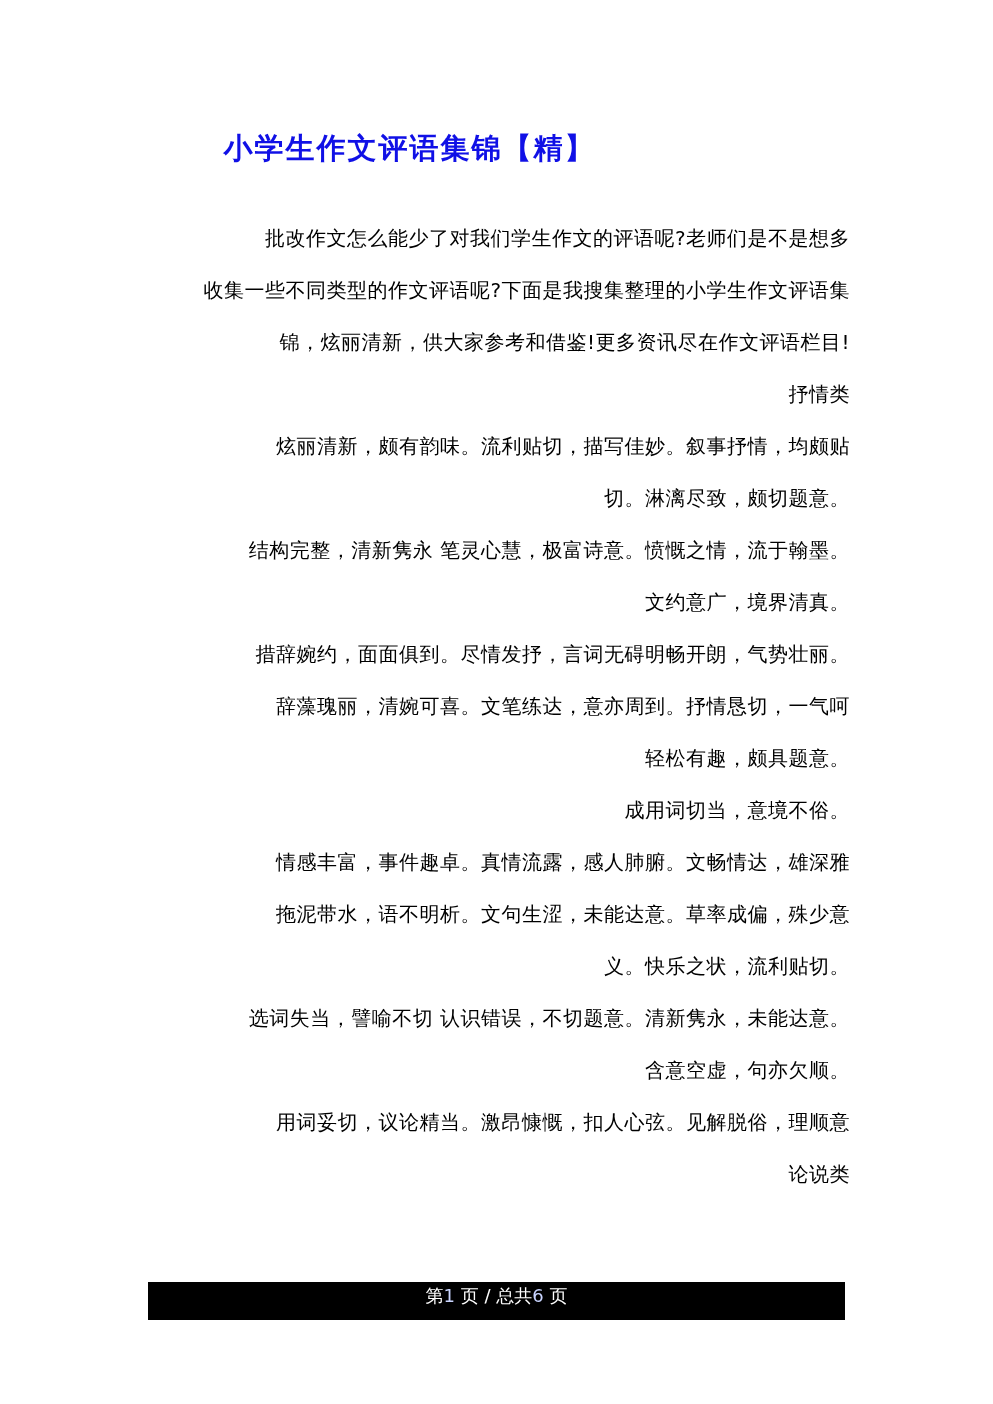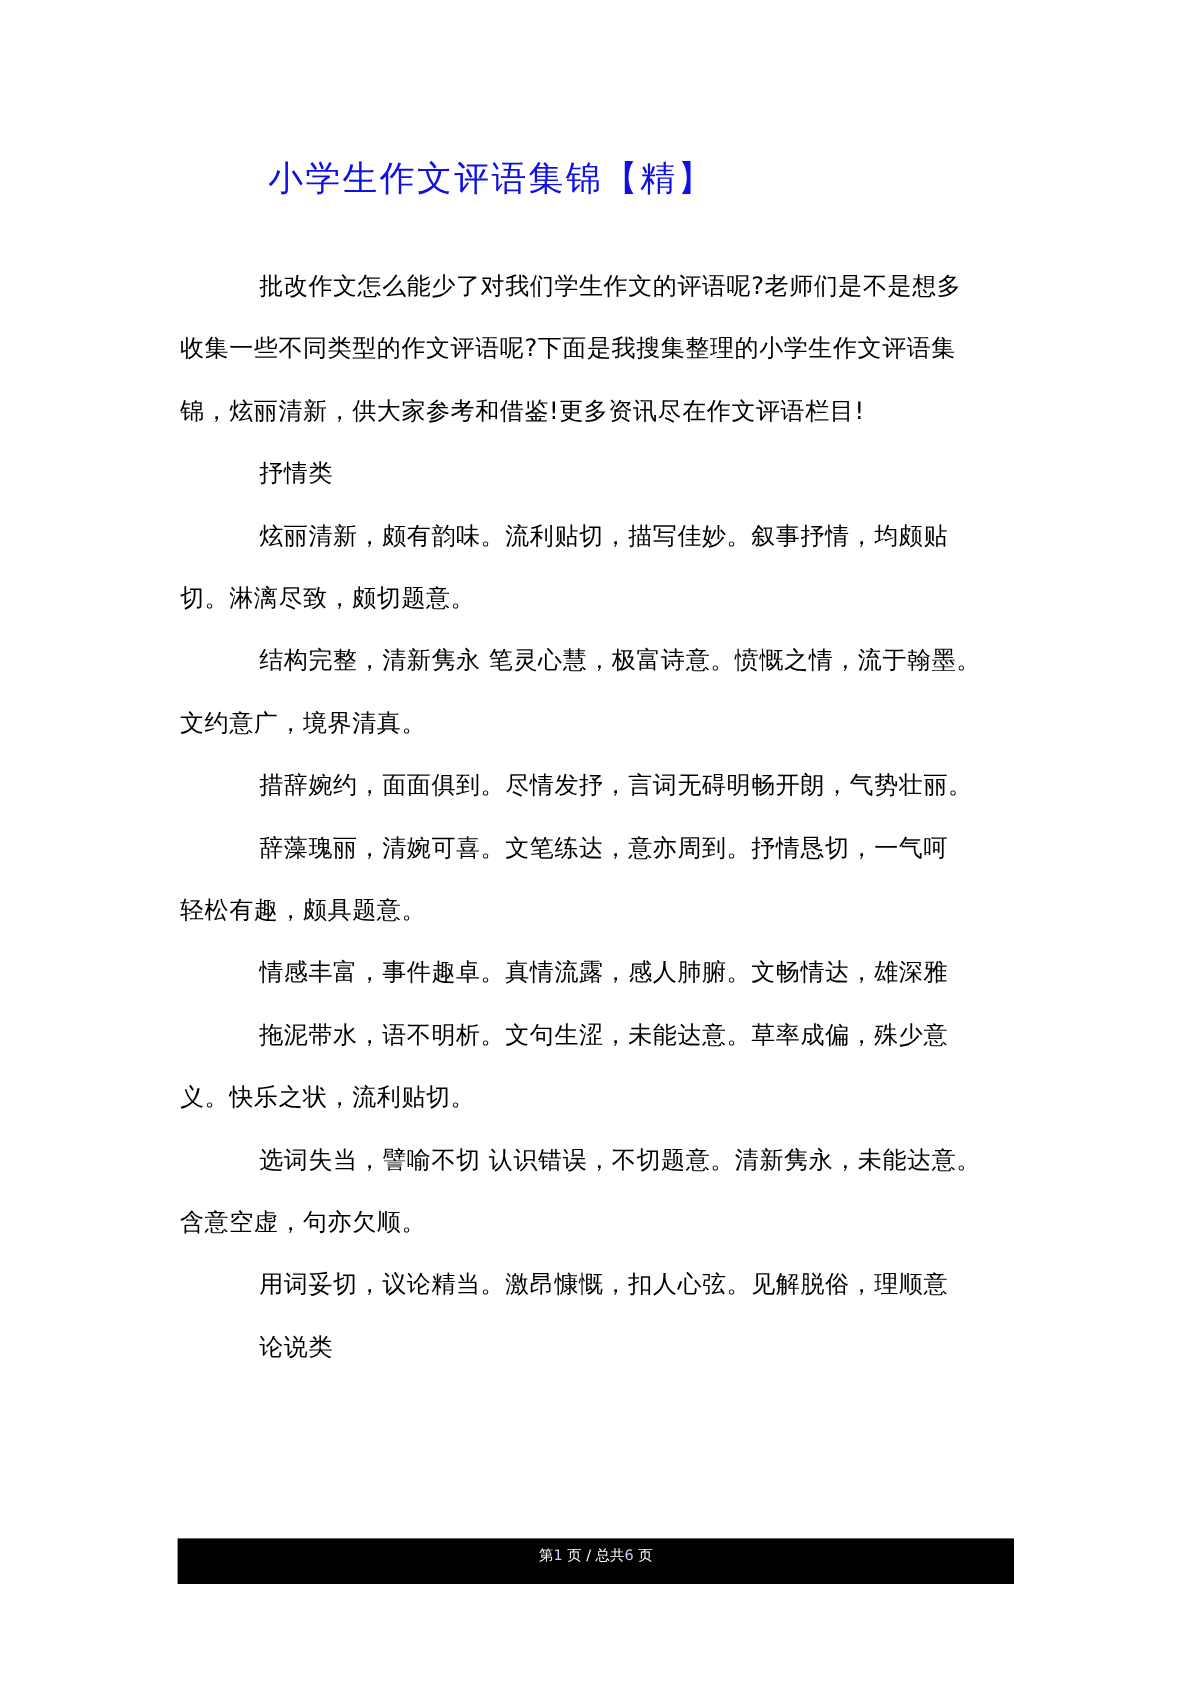--- a/index.html
+++ b/index.html
@@ -21,51 +21,52 @@
       width: 993px;
       height: 1404px;
     }
     .title {
       position: absolute;
       left: 0;
       width: 819px;
       top: 126px;
       text-align: center;
       font-size: 29px;
-      font-weight: normal;
+      font-weight: bold;
       color: #1010e6;
       letter-spacing: 2px;
       line-height: 44px;
     }
     .body-text {
       position: absolute;
       left: 150px;
       top: 216px;
       width: 700px;
     }
     .line {
       height: 52px;
       line-height: 44px;
       font-size: 20px;
       white-space: nowrap;
       letter-spacing: 0.5px;
+      text-align: right;
     }
     .indent {
       padding-left: 66px;
     }
     .footer-bar {
       position: absolute;
       left: 148px;
       top: 1282px;
       width: 697px;
       height: 38px;
       background: #000000;
       color: #ffffff;
       text-align: center;
-      font-size: 12px;
+      font-size: 18px;
       line-height: 28px;
     }
     .footer-bar .num {
       color: #c9d4ff;
     }
   </style>
 </head>
 <body>
 
 <div class="page">
@@ -76,20 +77,21 @@
       <div class="line">收集一些不同类型的作文评语呢?下面是我搜集整理的小学生作文评语集</div>
       <div class="line">锦，炫丽清新，供大家参考和借鉴!更多资讯尽在作文评语栏目!</div>
       <div class="line indent">抒情类</div>
       <div class="line indent">炫丽清新，颇有韵味。流利贴切，描写佳妙。叙事抒情，均颇贴</div>
       <div class="line">切。淋漓尽致，颇切题意。</div>
       <div class="line indent">结构完整，清新隽永 笔灵心慧，极富诗意。愤慨之情，流于翰墨。</div>
       <div class="line">文约意广，境界清真。</div>
       <div class="line indent">措辞婉约，面面俱到。尽情发抒，言词无碍明畅开朗，气势壮丽。</div>
       <div class="line indent">辞藻瑰丽，清婉可喜。文笔练达，意亦周到。抒情恳切，一气呵</div>
       <div class="line">轻松有趣，颇具题意。</div>
+      <div class="line">成用词切当，意境不俗。</div>
       <div class="line indent">情感丰富，事件趣卓。真情流露，感人肺腑。文畅情达，雄深雅</div>
       <div class="line indent">拖泥带水，语不明析。文句生涩，未能达意。草率成偏，殊少意</div>
       <div class="line">义。快乐之状，流利贴切。</div>
       <div class="line indent">选词失当，譬喻不切 认识错误，不切题意。清新隽永，未能达意。</div>
       <div class="line">含意空虚，句亦欠顺。</div>
       <div class="line indent">用词妥切，议论精当。激昂慷慨，扣人心弦。见解脱俗，理顺意</div>
       <div class="line indent">论说类</div>
     </div>
 
   <div class="footer-bar">

